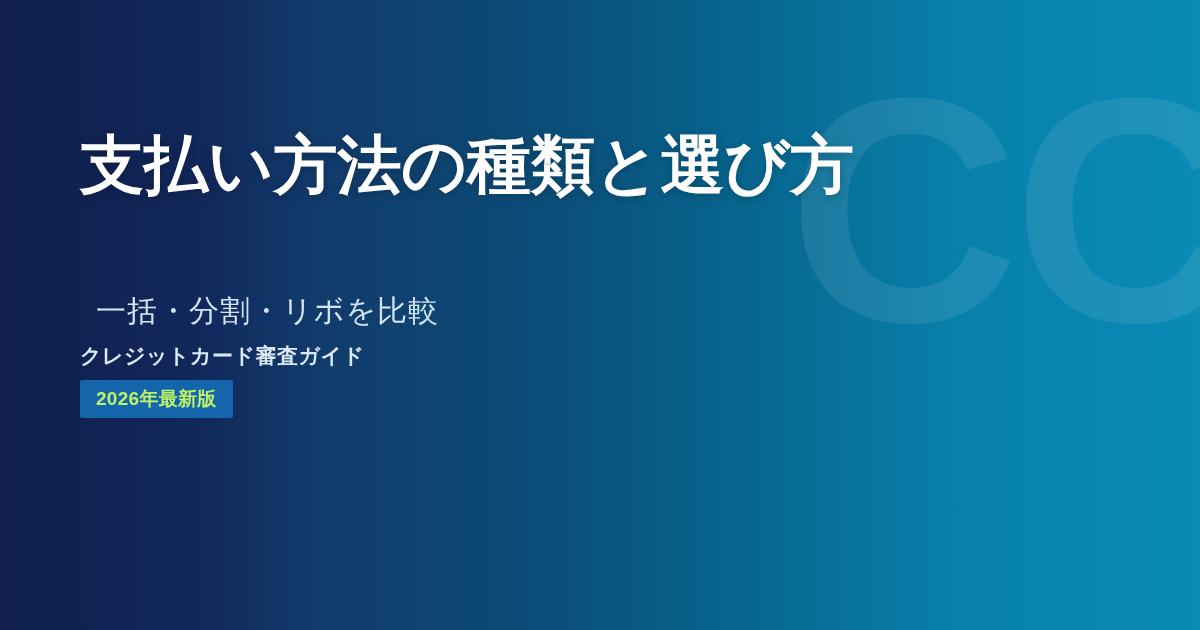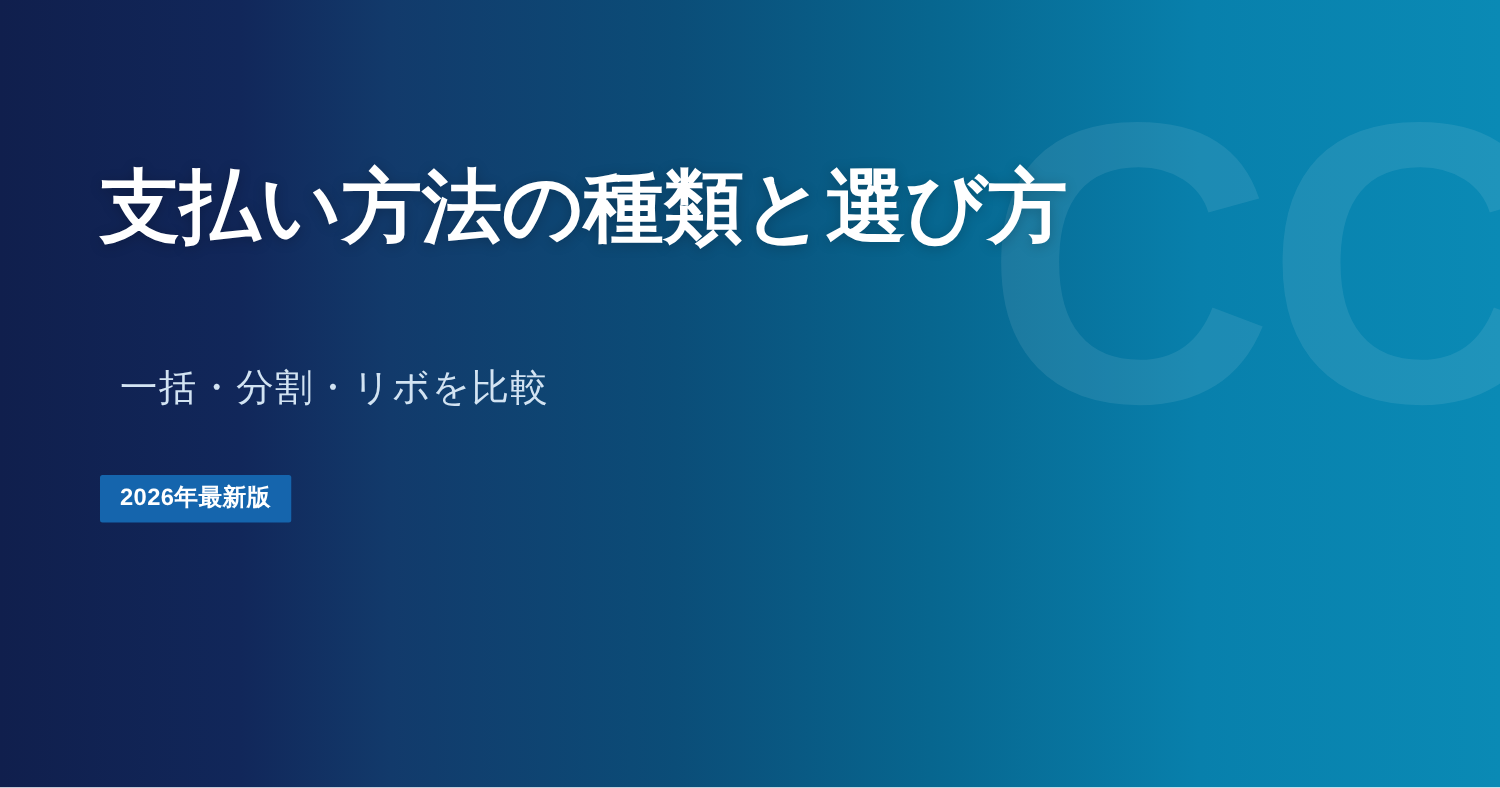--- a/index.html
+++ b/index.html
@@ -88,21 +88,21 @@
     font-size: 21px;
     font-weight: 700;
     letter-spacing: 0.5px;
     color: #dbe8f5;
     line-height: 1.2;
   }
 
   .badge {
     display: inline-block;
     background: #1565ad;
-    color: #ffffff;
+    color: #bef264;
     font-size: 19px;
     font-weight: 700;
     line-height: 1;
     letter-spacing: 0.3px;
     padding: 9px 16px 10px 16px;
     border-radius: 2px;
   }
 </style>
 </head>
 <body>
@@ -111,17 +111,18 @@
 
   <div class="watermark">CC</div>
 
   <div class="content">
 
     <h1 class="headline">支払い方法の種類と選び方</h1>
 
     <p class="subhead">一括・分割・リボを比較</p>
 
     <div class="footer">
+      <p class="site-name">クレジットカード審査ガイド</p>
       <span class="badge">2026年最新版</span>
     </div>
 
   </div>
 </div>
 
 </body></html>

